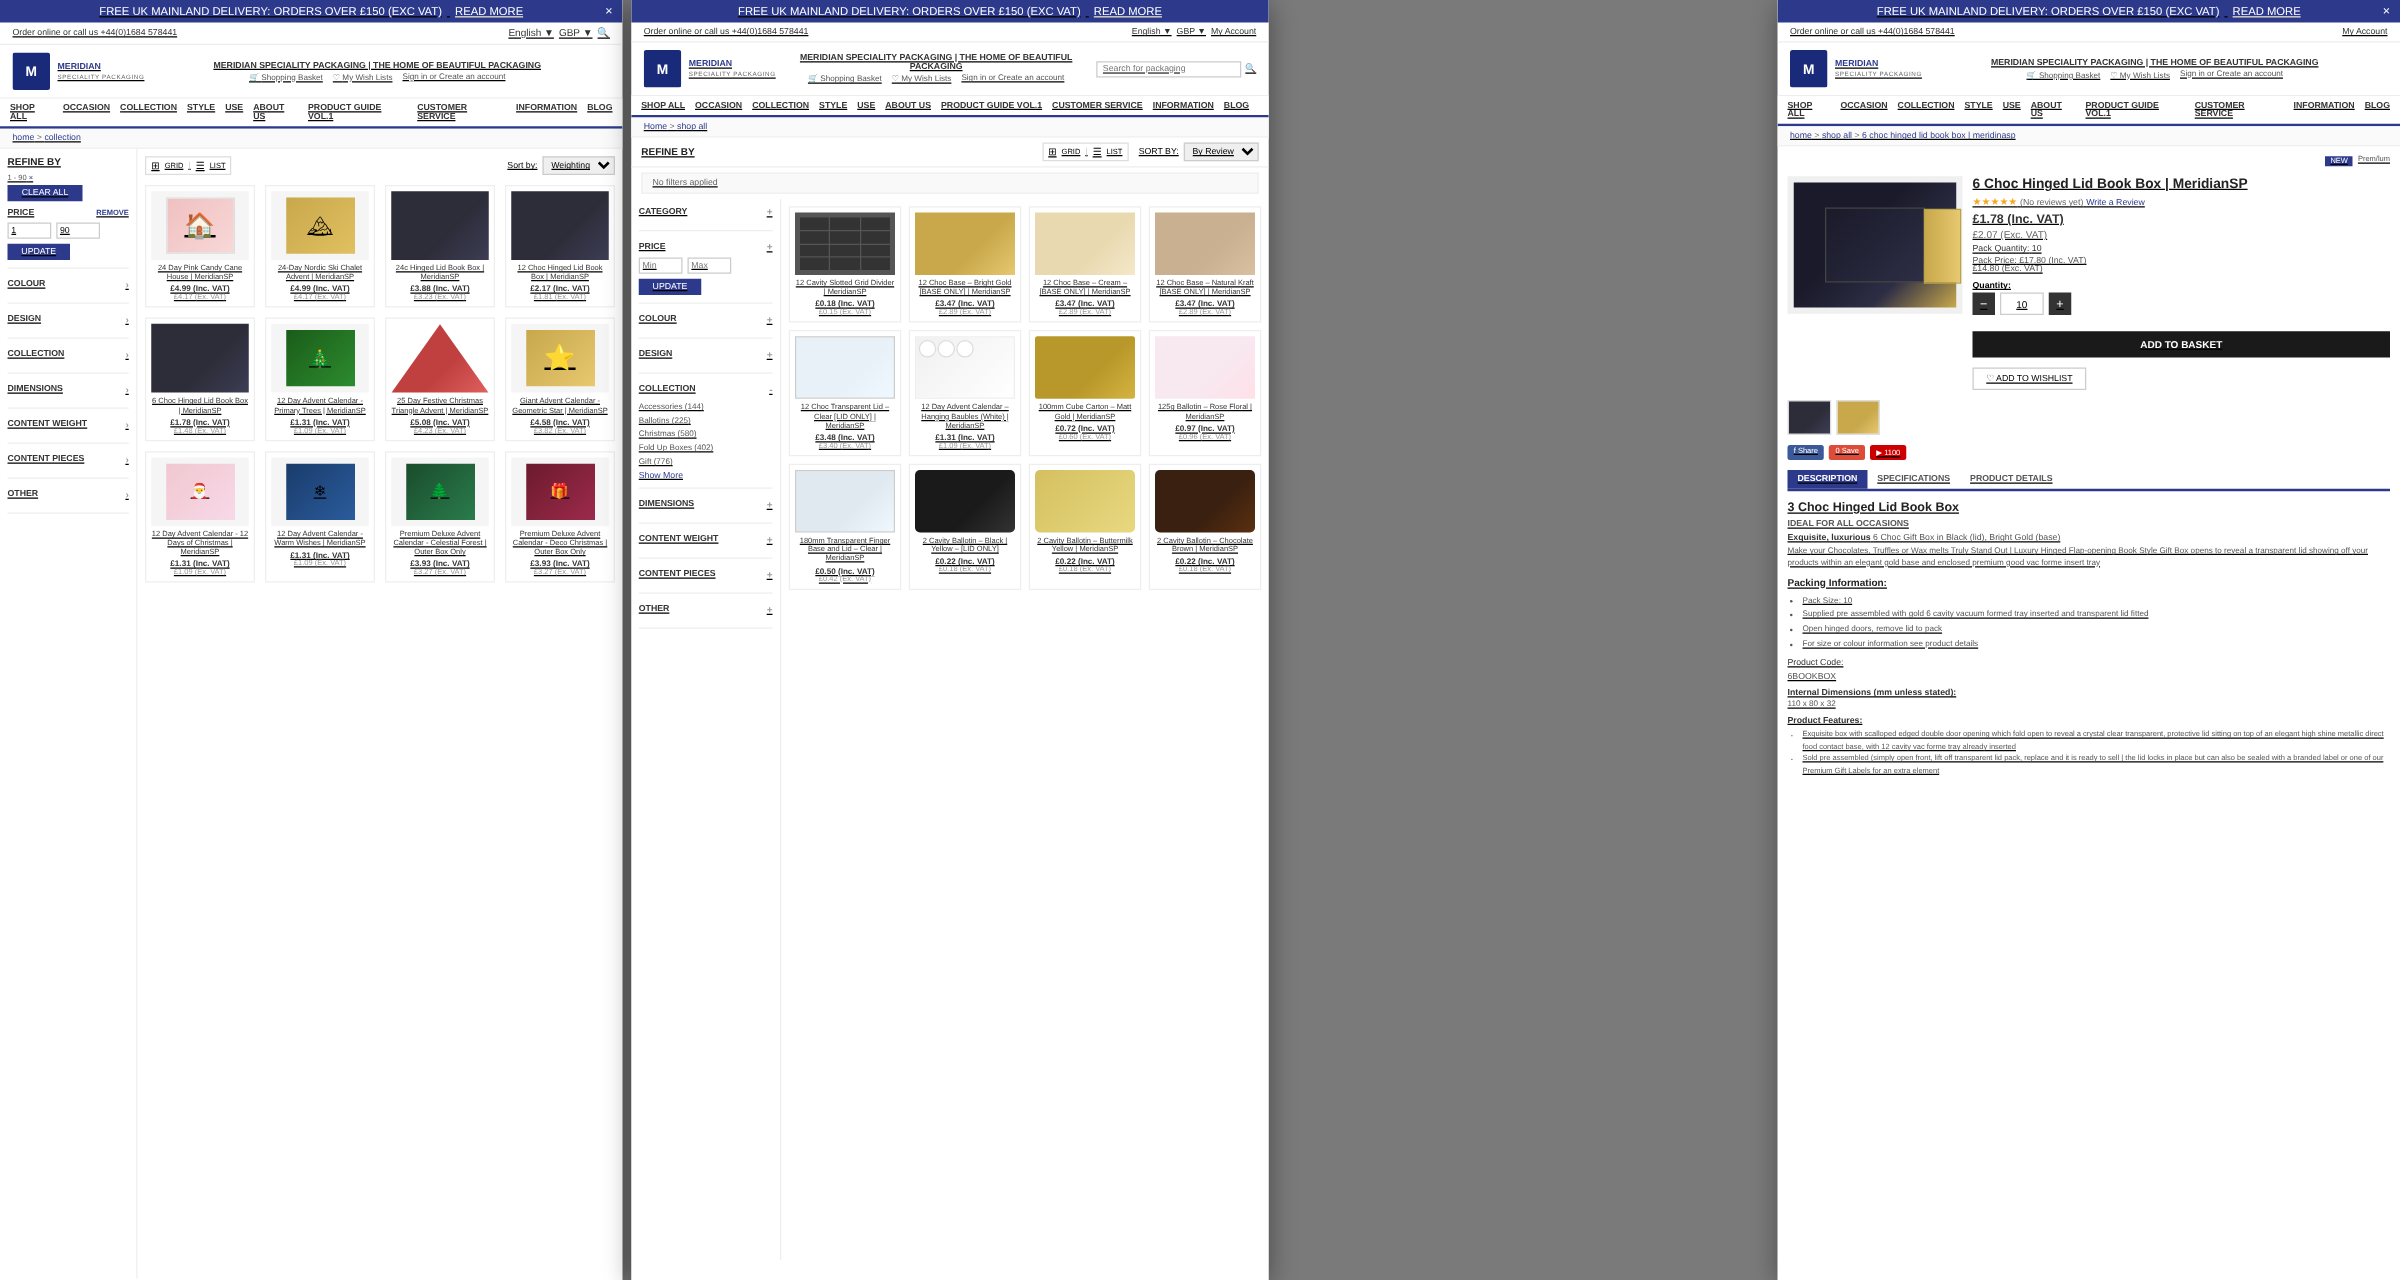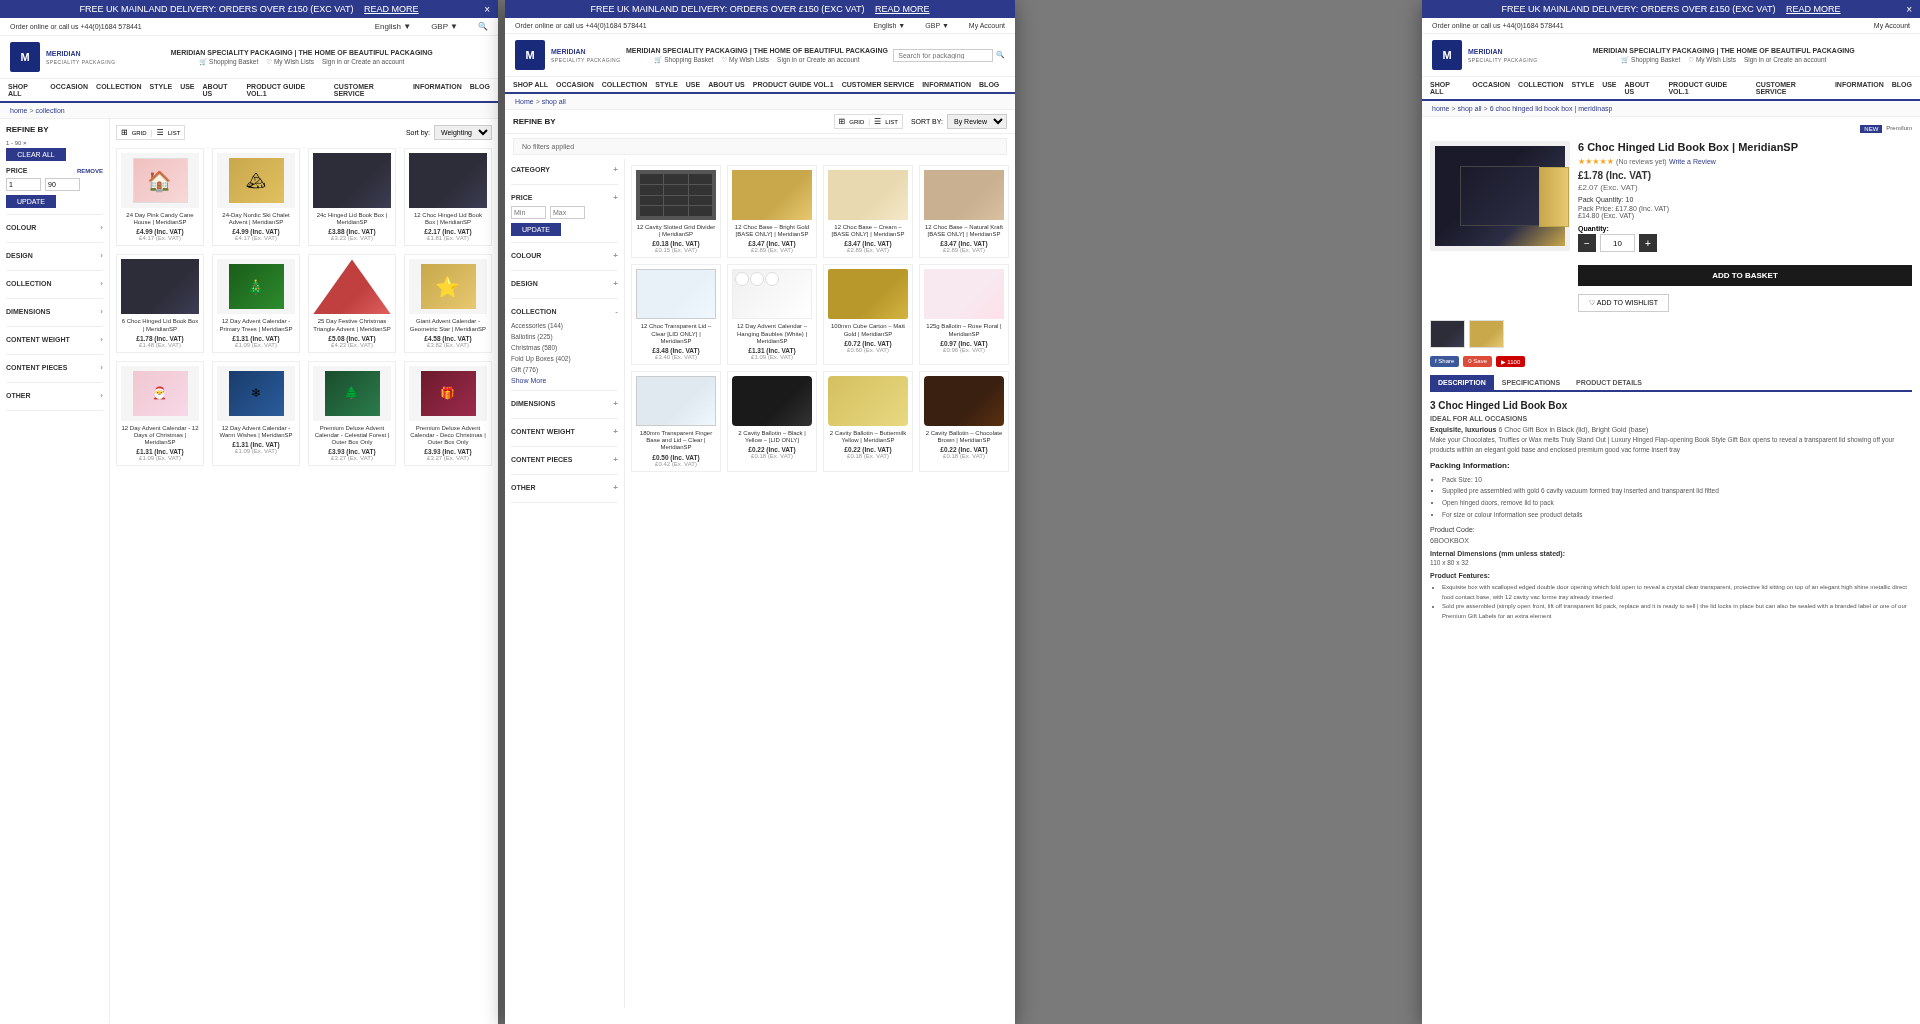--- a/index.html
+++ b/index.html
@@ -26,20 +26,21 @@
       gap: 0;
     }
 
     
     .panel {
       background: #fff;
       box-shadow: 0 4px 20px rgba(0,0,0,0.4);
       position: absolute;
       top: 0;
       overflow: hidden;
+      text-decoration: underline;
     }
 
     
     .panel-left {
       width: 498px;
       height: 1024px;
       left: 0;
       top: 0;
       z-index: 1;
     }
@@ -88,21 +89,21 @@
       padding: 4px 10px;
       display: flex;
       align-items: center;
       justify-content: space-between;
       font-size: 8px;
       color: #333;
       border-bottom: 1px solid #eee;
     }
     .header-right {
       display: flex;
-      gap: 20px;
+      gap: 4px;
       align-items: center;
     }
 
     
     .logo-area {
       padding: 6px 10px;
       display: flex;
       align-items: center;
       justify-content: space-between;
       border-bottom: 1px solid #eee;
@@ -849,21 +850,21 @@
       </div>
       <div style="text-align:center;flex:1">
         <div style="font-size:7px;color:#333;font-weight:bold">MERIDIAN SPECIALITY PACKAGING | THE HOME OF BEAUTIFUL PACKAGING</div>
         <div style="font-size:6.5px;color:#555;margin-top:2px;display:flex;justify-content:center;gap:8px">
           <span>🛒 Shopping Basket</span>
           <span>♡ My Wish Lists</span>
           <span>Sign in or Create an account</span>
         </div>
       </div>
       <div style="font-size:7px;display:flex;align-items:center;gap:3px">
-        <input type="text" placeholder="Search for packaging" style="font-size: 7px; padding: 2px 4px; border: 1px solid rgb(204, 204, 204); width: 100px;">
+        <input type="text" placeholder="Search for packaging" style="font-size: 7px; padding: 2px 4px; border: 1px solid rgb(204, 204, 204); width: 116px;">
         <span>🔍</span>
       </div>
     </div>
 
     <div class="main-nav">
       <span>SHOP ALL</span>
       <span>OCCASION</span>
       <span>COLLECTION</span>
       <span>STYLE</span>
       <span>USE</span>

